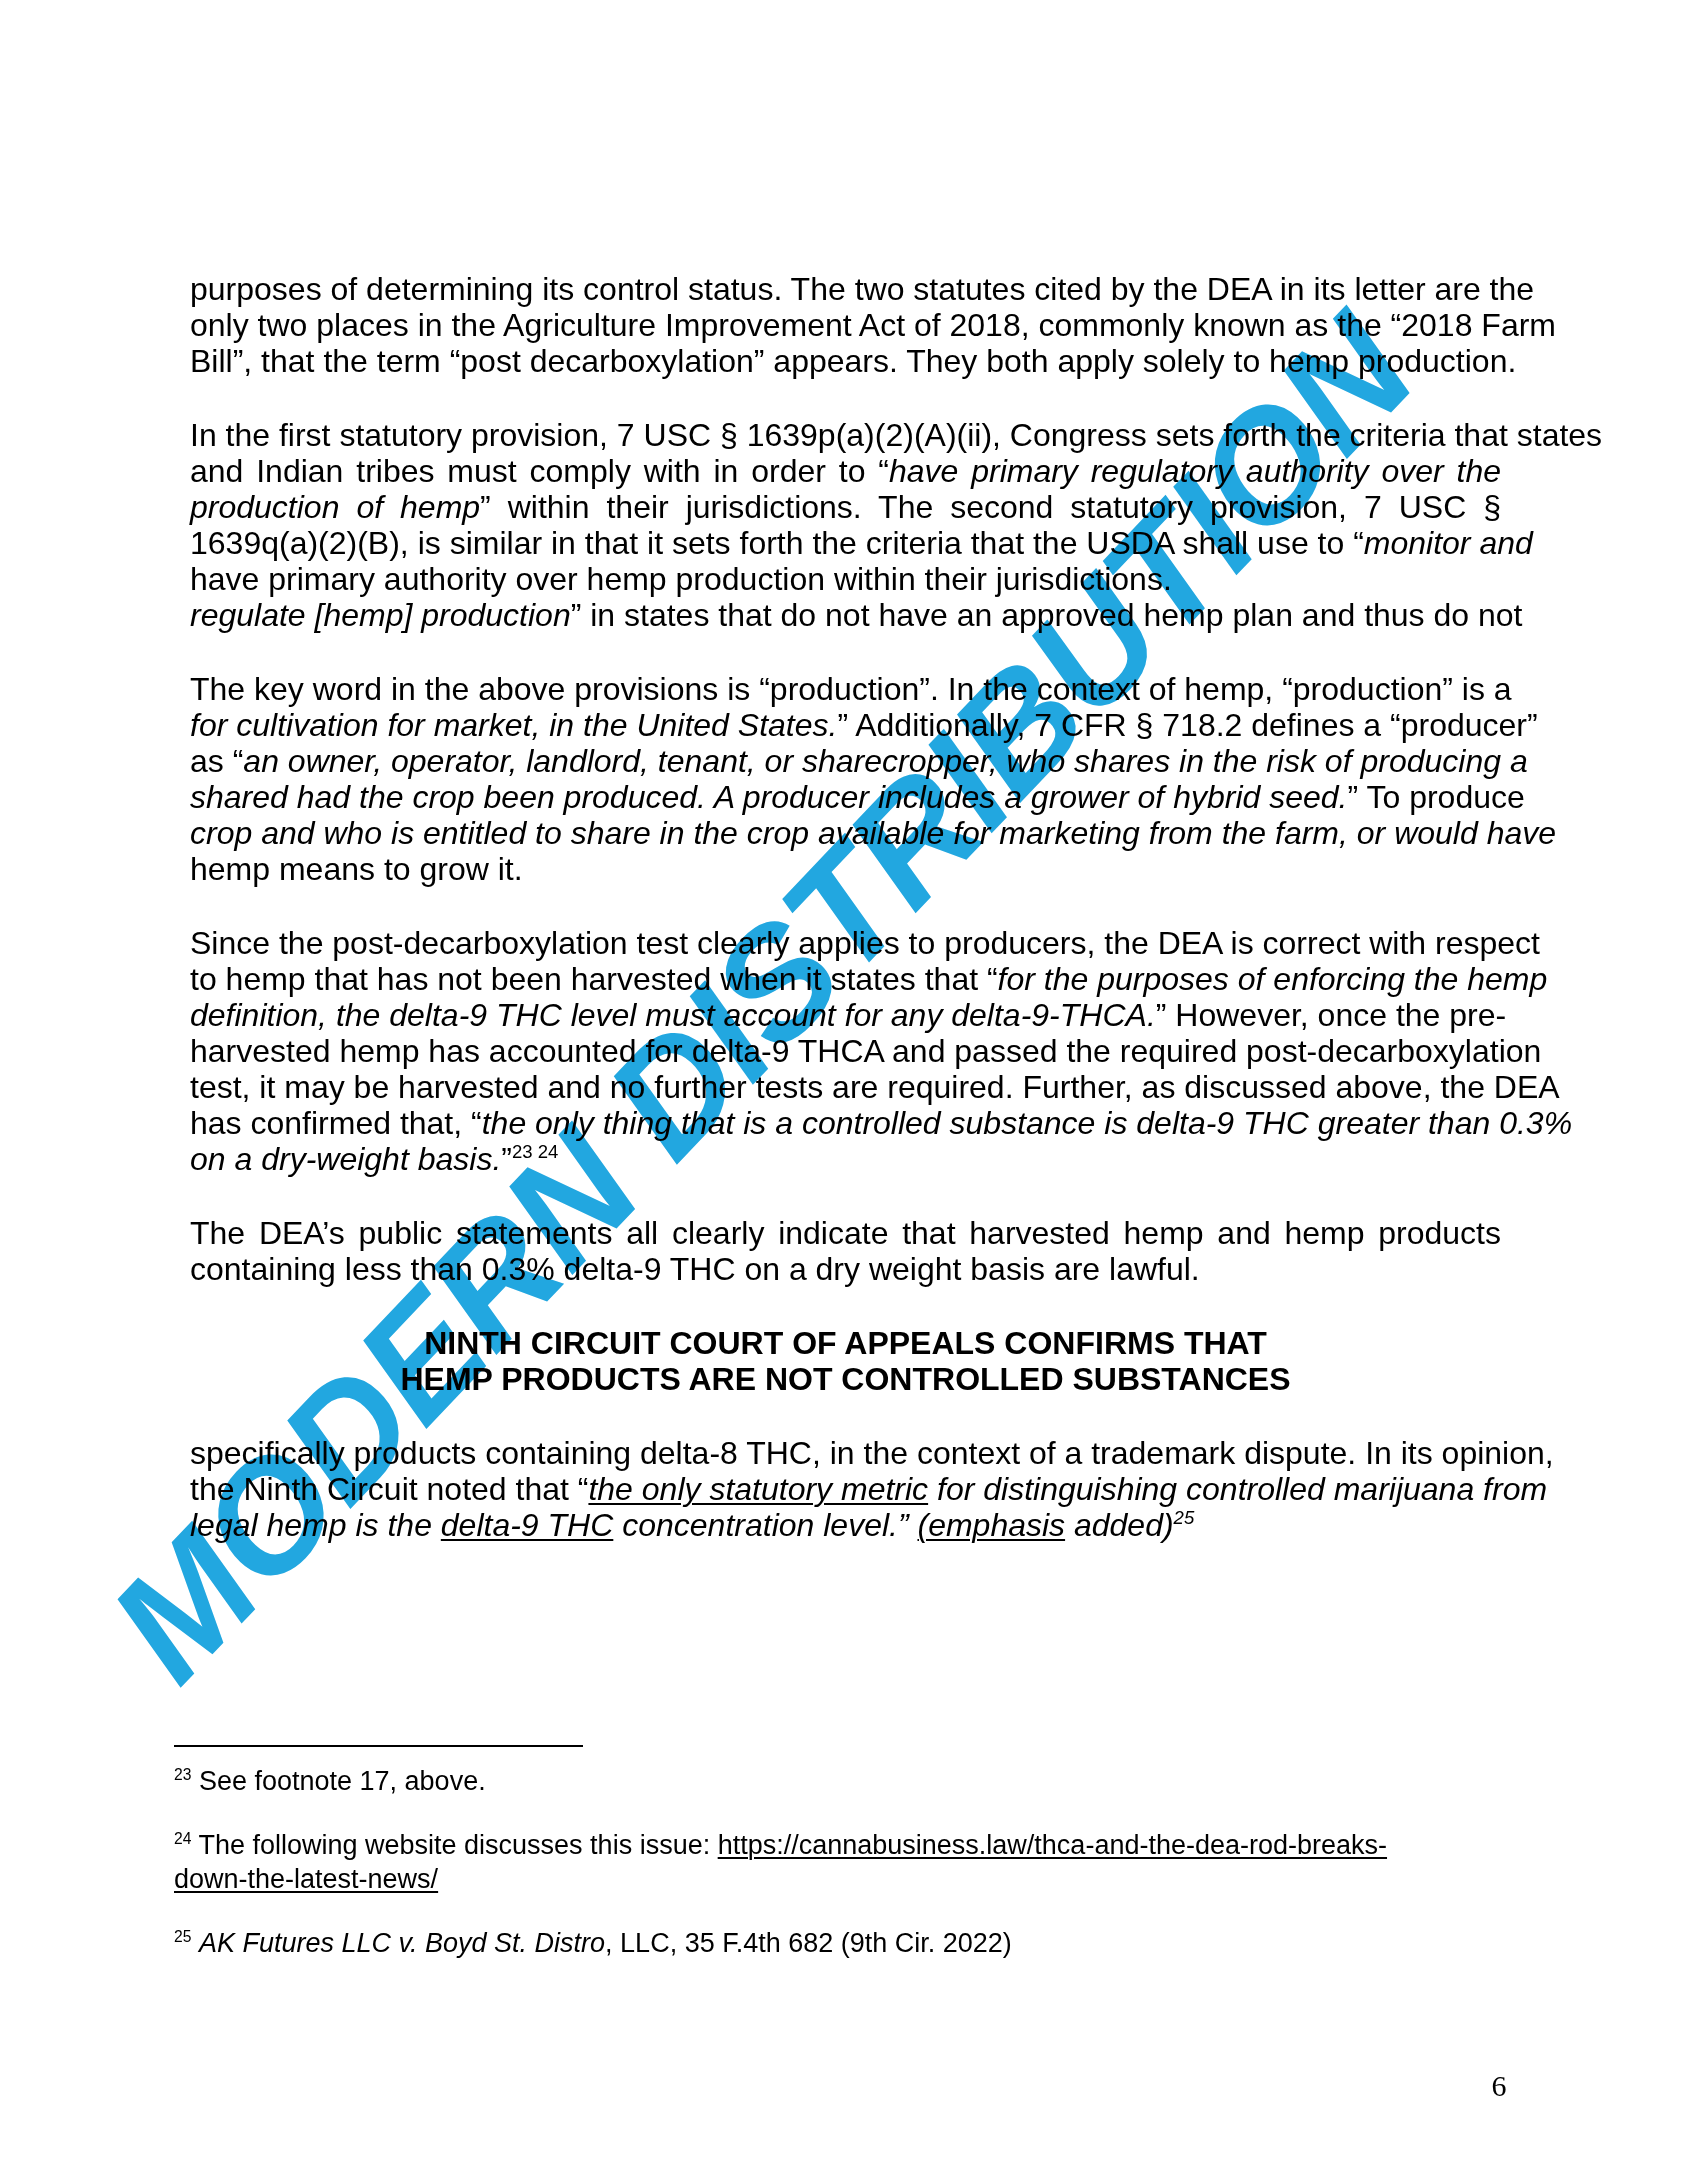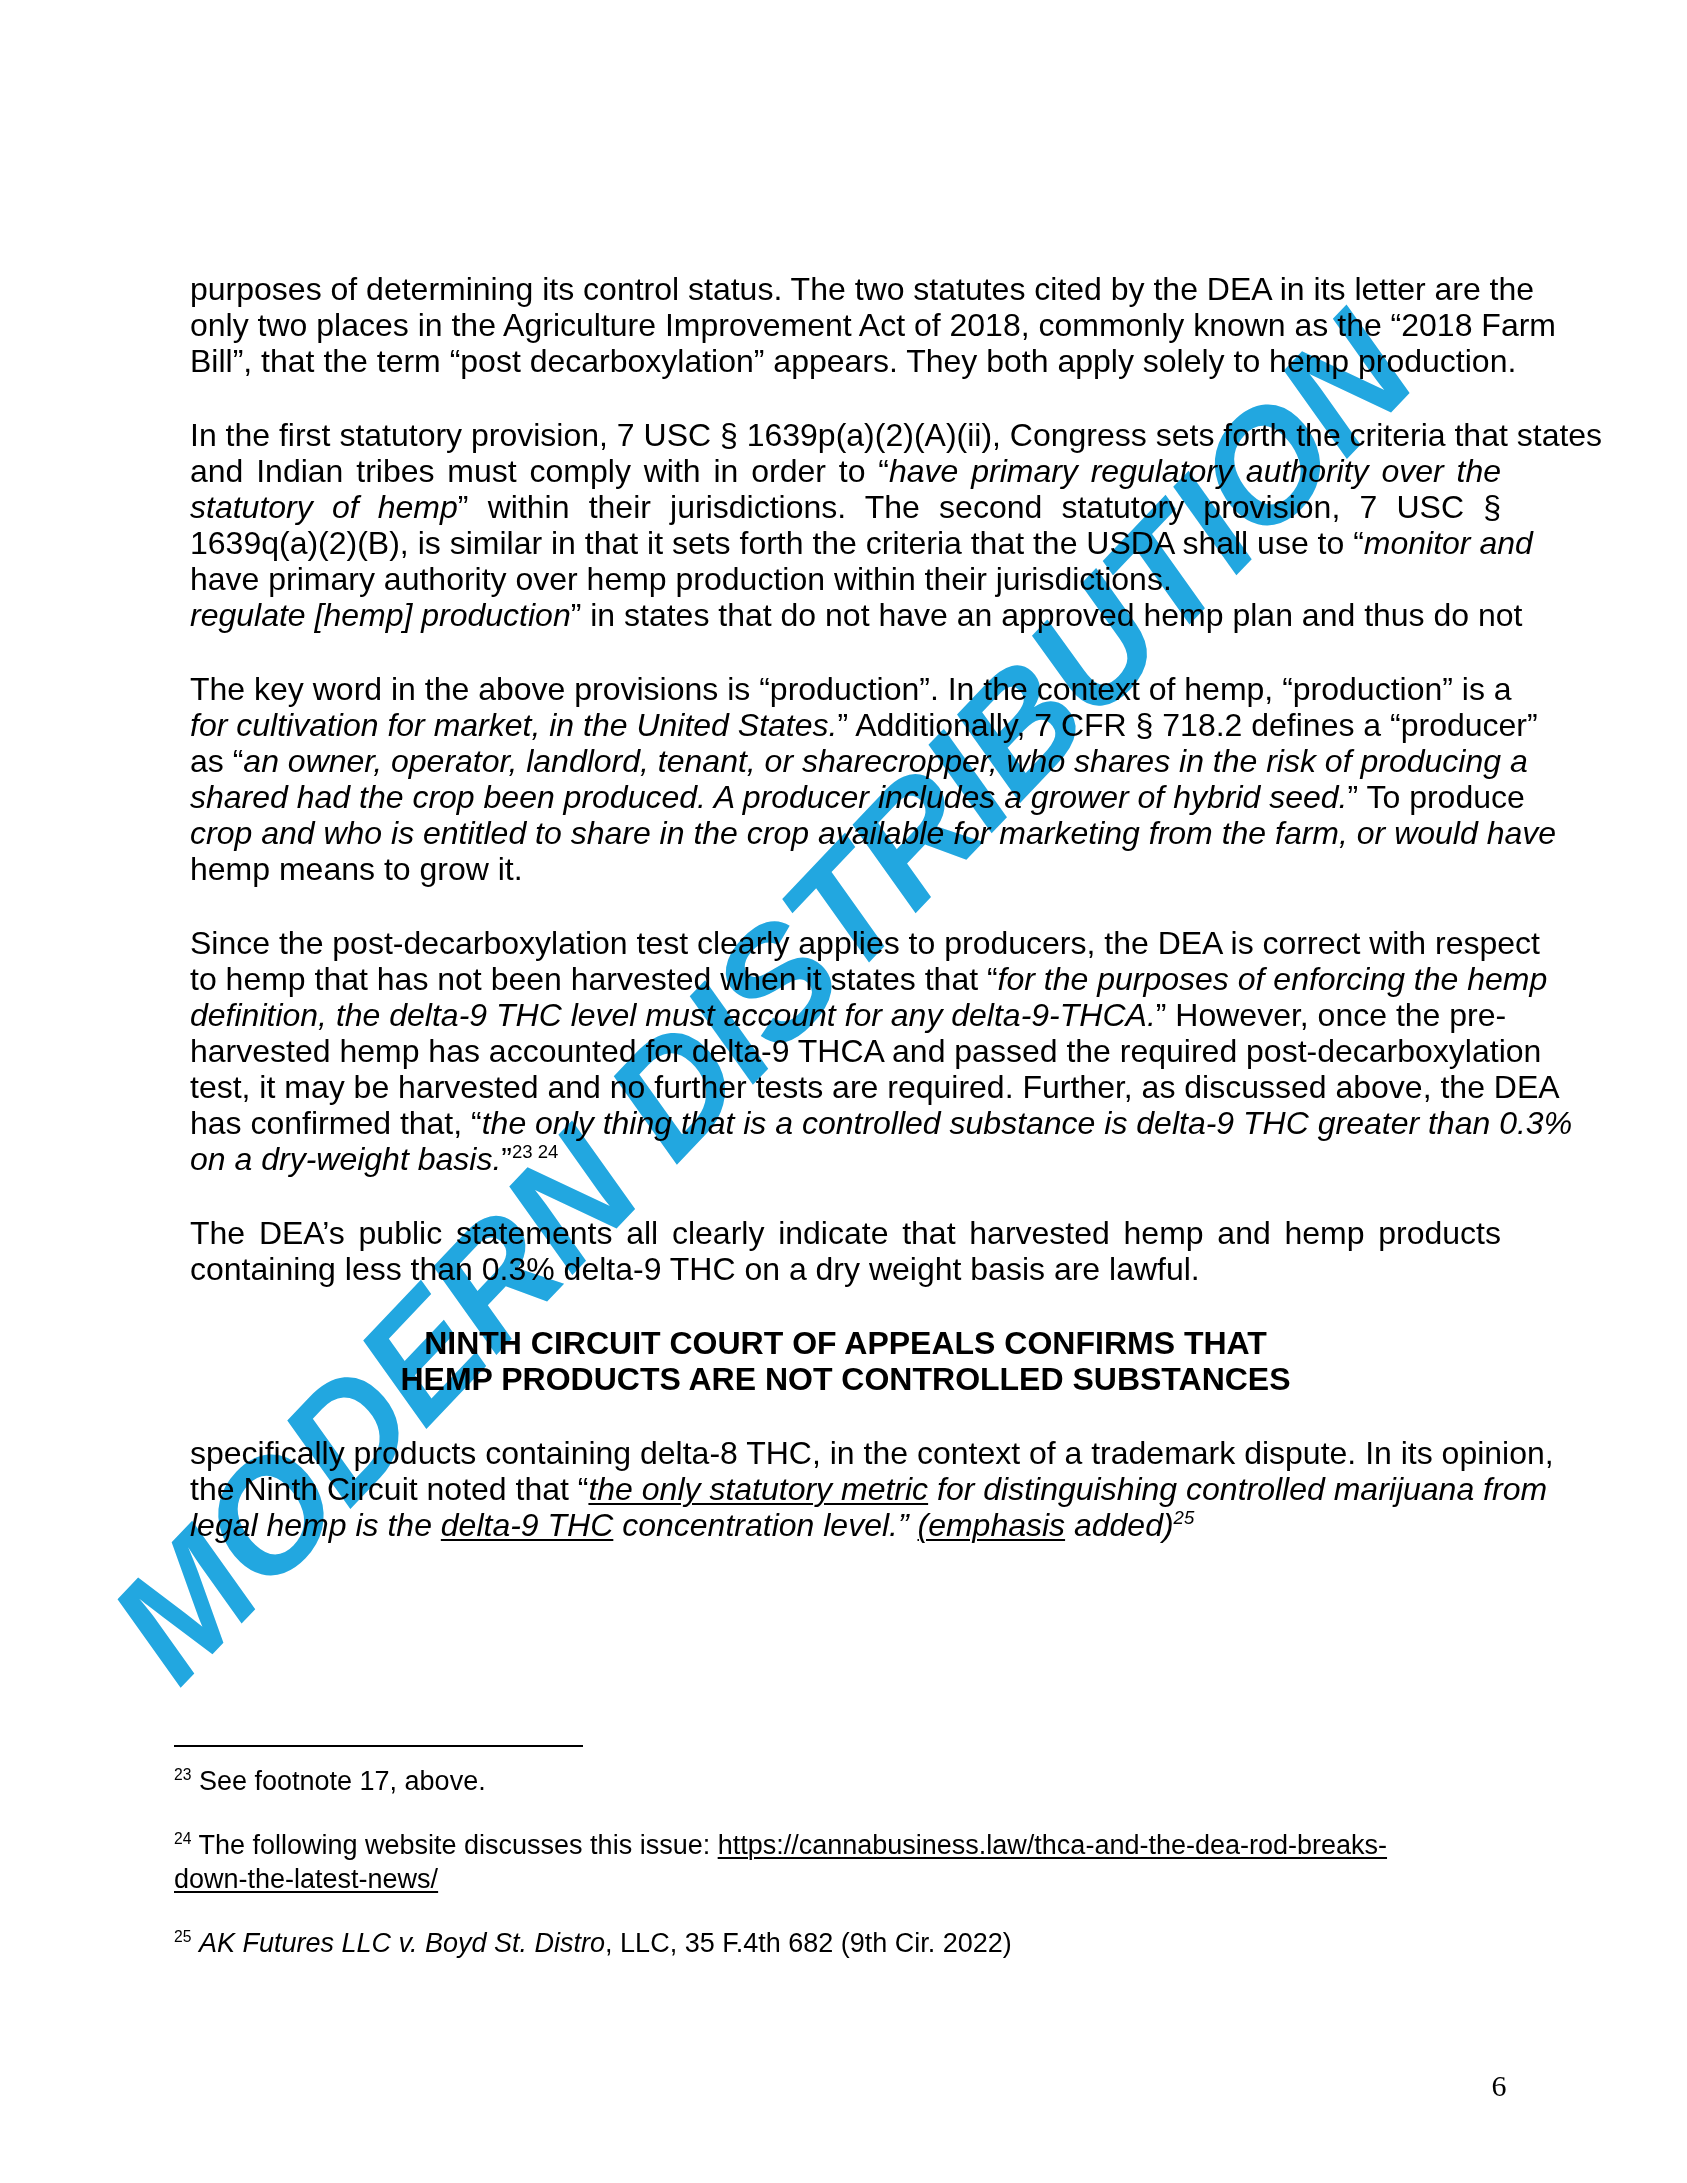--- a/index.html
+++ b/index.html
@@ -70,21 +70,21 @@
   <div id="watermark" style="color: rgb(34, 167, 224);">MODERN DISTRIBUTION</div>
   <div id="content">
       <div class="block para">
         <div class="line"><span>purposes of determining its control status. The two statutes cited by the DEA in its letter are the</span></div>
         <div class="line"><span>only two places in the Agriculture Improvement Act of 2018, commonly known as the “2018 Farm</span></div>
         <div class="line last"><span>Bill”, that the term “post decarboxylation” appears. They both apply solely to hemp production.</span></div>
       </div>
       <div class="block para">
         <div class="line"><span>In the first statutory provision, 7 USC § 1639p(a)(2)(A)(ii), Congress sets forth the criteria that states</span></div>
         <div class="line"><span>and Indian tribes must comply with in order to “</span><span class="i">have primary regulatory authority over the</span></div>
-        <div class="line"><span class="i">statutory of hemp</span><span>” within their jurisdictions. The second statutory provision, 7 USC §</span></div>
+        <div class="line"><span class="i">production of hemp</span><span>” within their jurisdictions. The second statutory provision, 7 USC §</span></div>
         <div class="line"><span>1639q(a)(2)(B), is similar in that it sets forth the criteria that the USDA shall use to “</span><span class="i">monitor and</span></div>
         <div class="line last"><span>have primary authority over hemp production within their jurisdictions.</span></div>
         <div class="line"><span class="i">regulate [hemp] production</span><span>” in states that do not have an approved hemp plan and thus do not</span></div>
       </div>
       <div class="block para">
         <div class="line"><span>The key word in the above provisions is “production”. In the context of hemp, “production” is a</span></div>
         <div class="line"><span class="i">for cultivation for market, in the United States.</span><span>” Additionally, 7 CFR § 718.2 defines a “producer”</span></div>
         <div class="line"><span>as “</span><span class="i">an owner, operator, landlord, tenant, or sharecropper, who shares in the risk of producing a</span></div>
         <div class="line"><span class="i">shared had the crop been produced. A producer includes a grower of hybrid seed.</span><span>” To produce</span></div>
         <div class="line"><span class="i">crop and who is entitled to share in the crop available for marketing from the farm, or would have</span></div>

